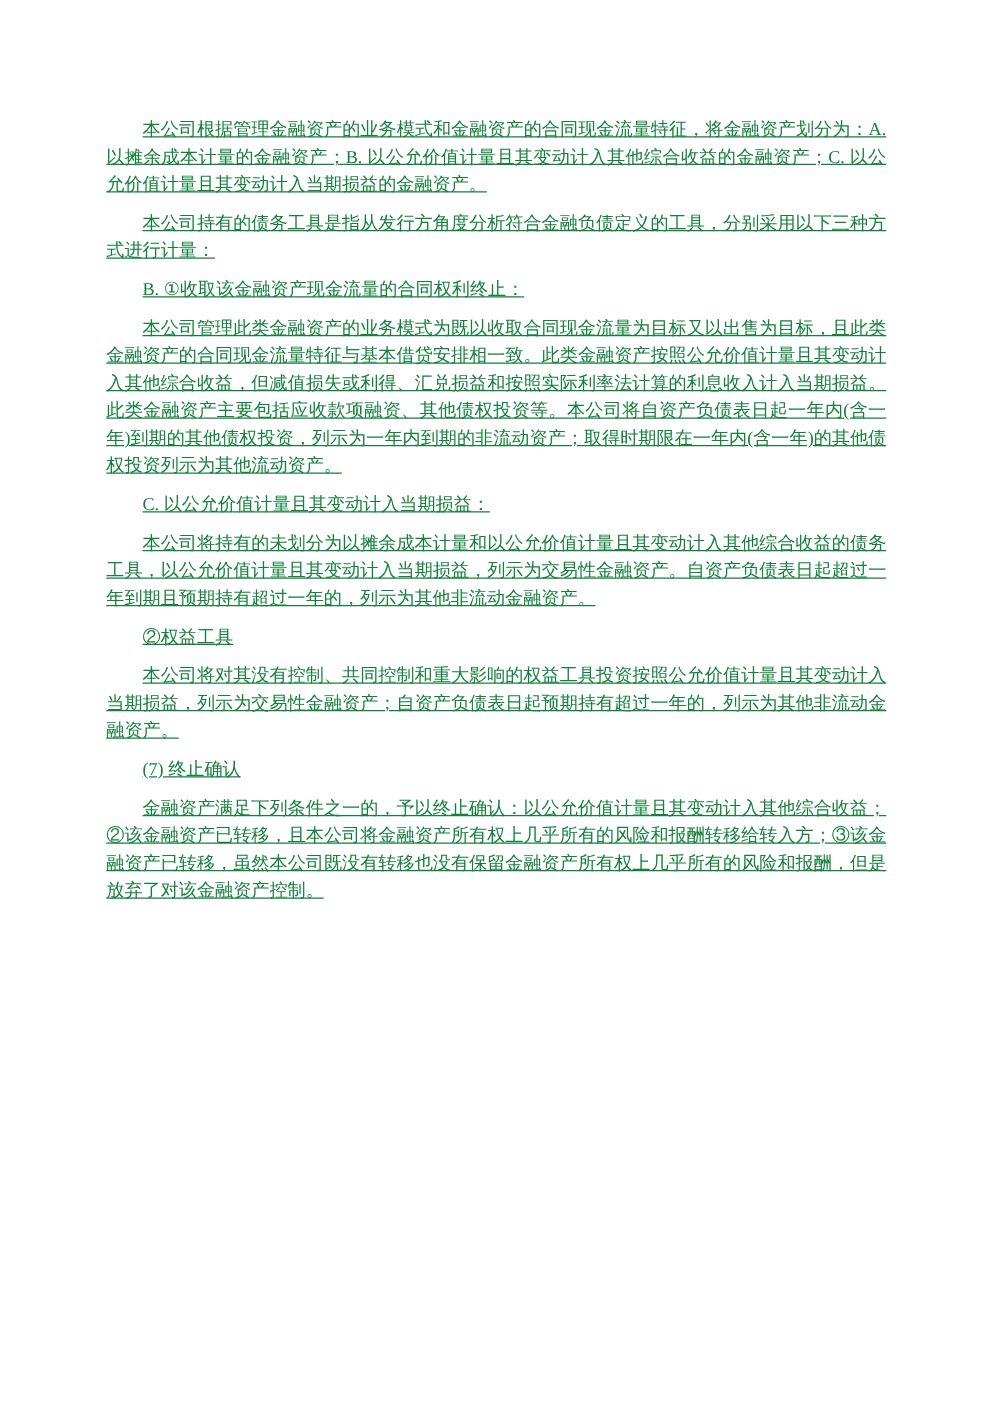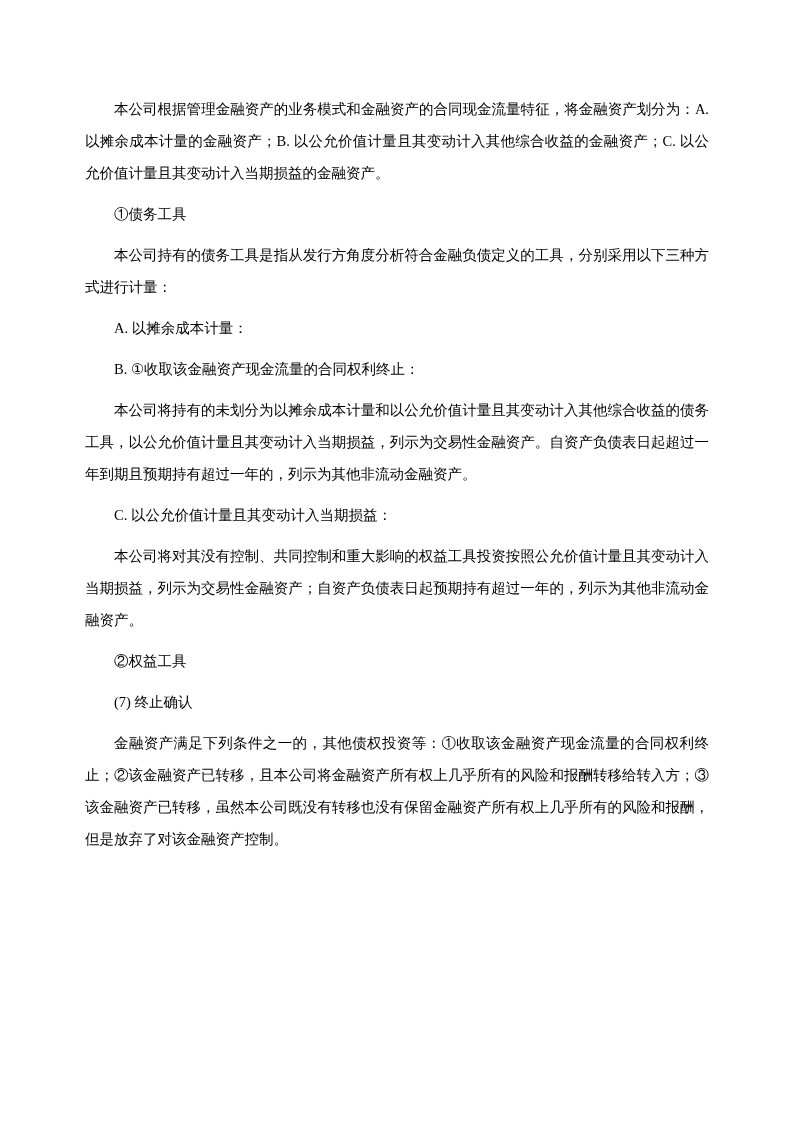--- a/index.html
+++ b/index.html
@@ -16,35 +16,35 @@
   .page {
     box-sizing: border-box;
     width: 793px;
     height: 1122px;
     padding: 93px 84px 0 85px;
     background: #ffffff;
   }
   .para {
     margin: 0 0 9px 0;
     font-size: 14.5px;
-    line-height: 32px;
-    color: #000000;
+    line-height: 22px;
+    color: #15803d;
     text-align: justify;
     text-indent: 2em;
     word-break: break-all;
+    text-decoration: underline;
   }
 </style>
 </head>
 <body>
 
 <div class="page">
   <p class="para">本公司根据管理金融资产的业务模式和金融资产的合同现金流量特征，将金融资产划分为：A. 以摊余成本计量的金融资产；B. 以公允价值计量且其变动计入其他综合收益的金融资产；C. 以公允价值计量且其变动计入当期损益的金融资产。</p>
-  <p class="para">①债务工具</p>
   <p class="para">本公司持有的债务工具是指从发行方角度分析符合金融负债定义的工具，分别采用以下三种方式进行计量：</p>
-  <p class="para">A. 以摊余成本计量：</p>
   <p class="para">B. ①收取该金融资产现金流量的合同权利终止：</p>
+  <p class="para">本公司管理此类金融资产的业务模式为既以收取合同现金流量为目标又以出售为目标，且此类金融资产的合同现金流量特征与基本借贷安排相一致。此类金融资产按照公允价值计量且其变动计入其他综合收益，但减值损失或利得、汇兑损益和按照实际利率法计算的利息收入计入当期损益。此类金融资产主要包括应收款项融资、其他债权投资等。本公司将自资产负债表日起一年内(含一年)到期的其他债权投资，列示为一年内到期的非流动资产；取得时期限在一年内(含一年)的其他债权投资列示为其他流动资产。</p>
+  <p class="para">C. 以公允价值计量且其变动计入当期损益：</p>
   <p class="para">本公司将持有的未划分为以摊余成本计量和以公允价值计量且其变动计入其他综合收益的债务工具，以公允价值计量且其变动计入当期损益，列示为交易性金融资产。自资产负债表日起超过一年到期且预期持有超过一年的，列示为其他非流动金融资产。</p>
-  <p class="para">C. 以公允价值计量且其变动计入当期损益：</p>
+  <p class="para">②权益工具</p>
   <p class="para">本公司将对其没有控制、共同控制和重大影响的权益工具投资按照公允价值计量且其变动计入当期损益，列示为交易性金融资产；自资产负债表日起预期持有超过一年的，列示为其他非流动金融资产。</p>
-  <p class="para">②权益工具</p>
   <p class="para">(7) 终止确认</p>
-  <p class="para">金融资产满足下列条件之一的，其他债权投资等：①收取该金融资产现金流量的合同权利终止；②该金融资产已转移，且本公司将金融资产所有权上几乎所有的风险和报酬转移给转入方；③该金融资产已转移，虽然本公司既没有转移也没有保留金融资产所有权上几乎所有的风险和报酬，但是放弃了对该金融资产控制。</p>
+  <p class="para">金融资产满足下列条件之一的，予以终止确认：以公允价值计量且其变动计入其他综合收益；②该金融资产已转移，且本公司将金融资产所有权上几乎所有的风险和报酬转移给转入方；③该金融资产已转移，虽然本公司既没有转移也没有保留金融资产所有权上几乎所有的风险和报酬，但是放弃了对该金融资产控制。</p>
 </div>
 
 </body></html>

